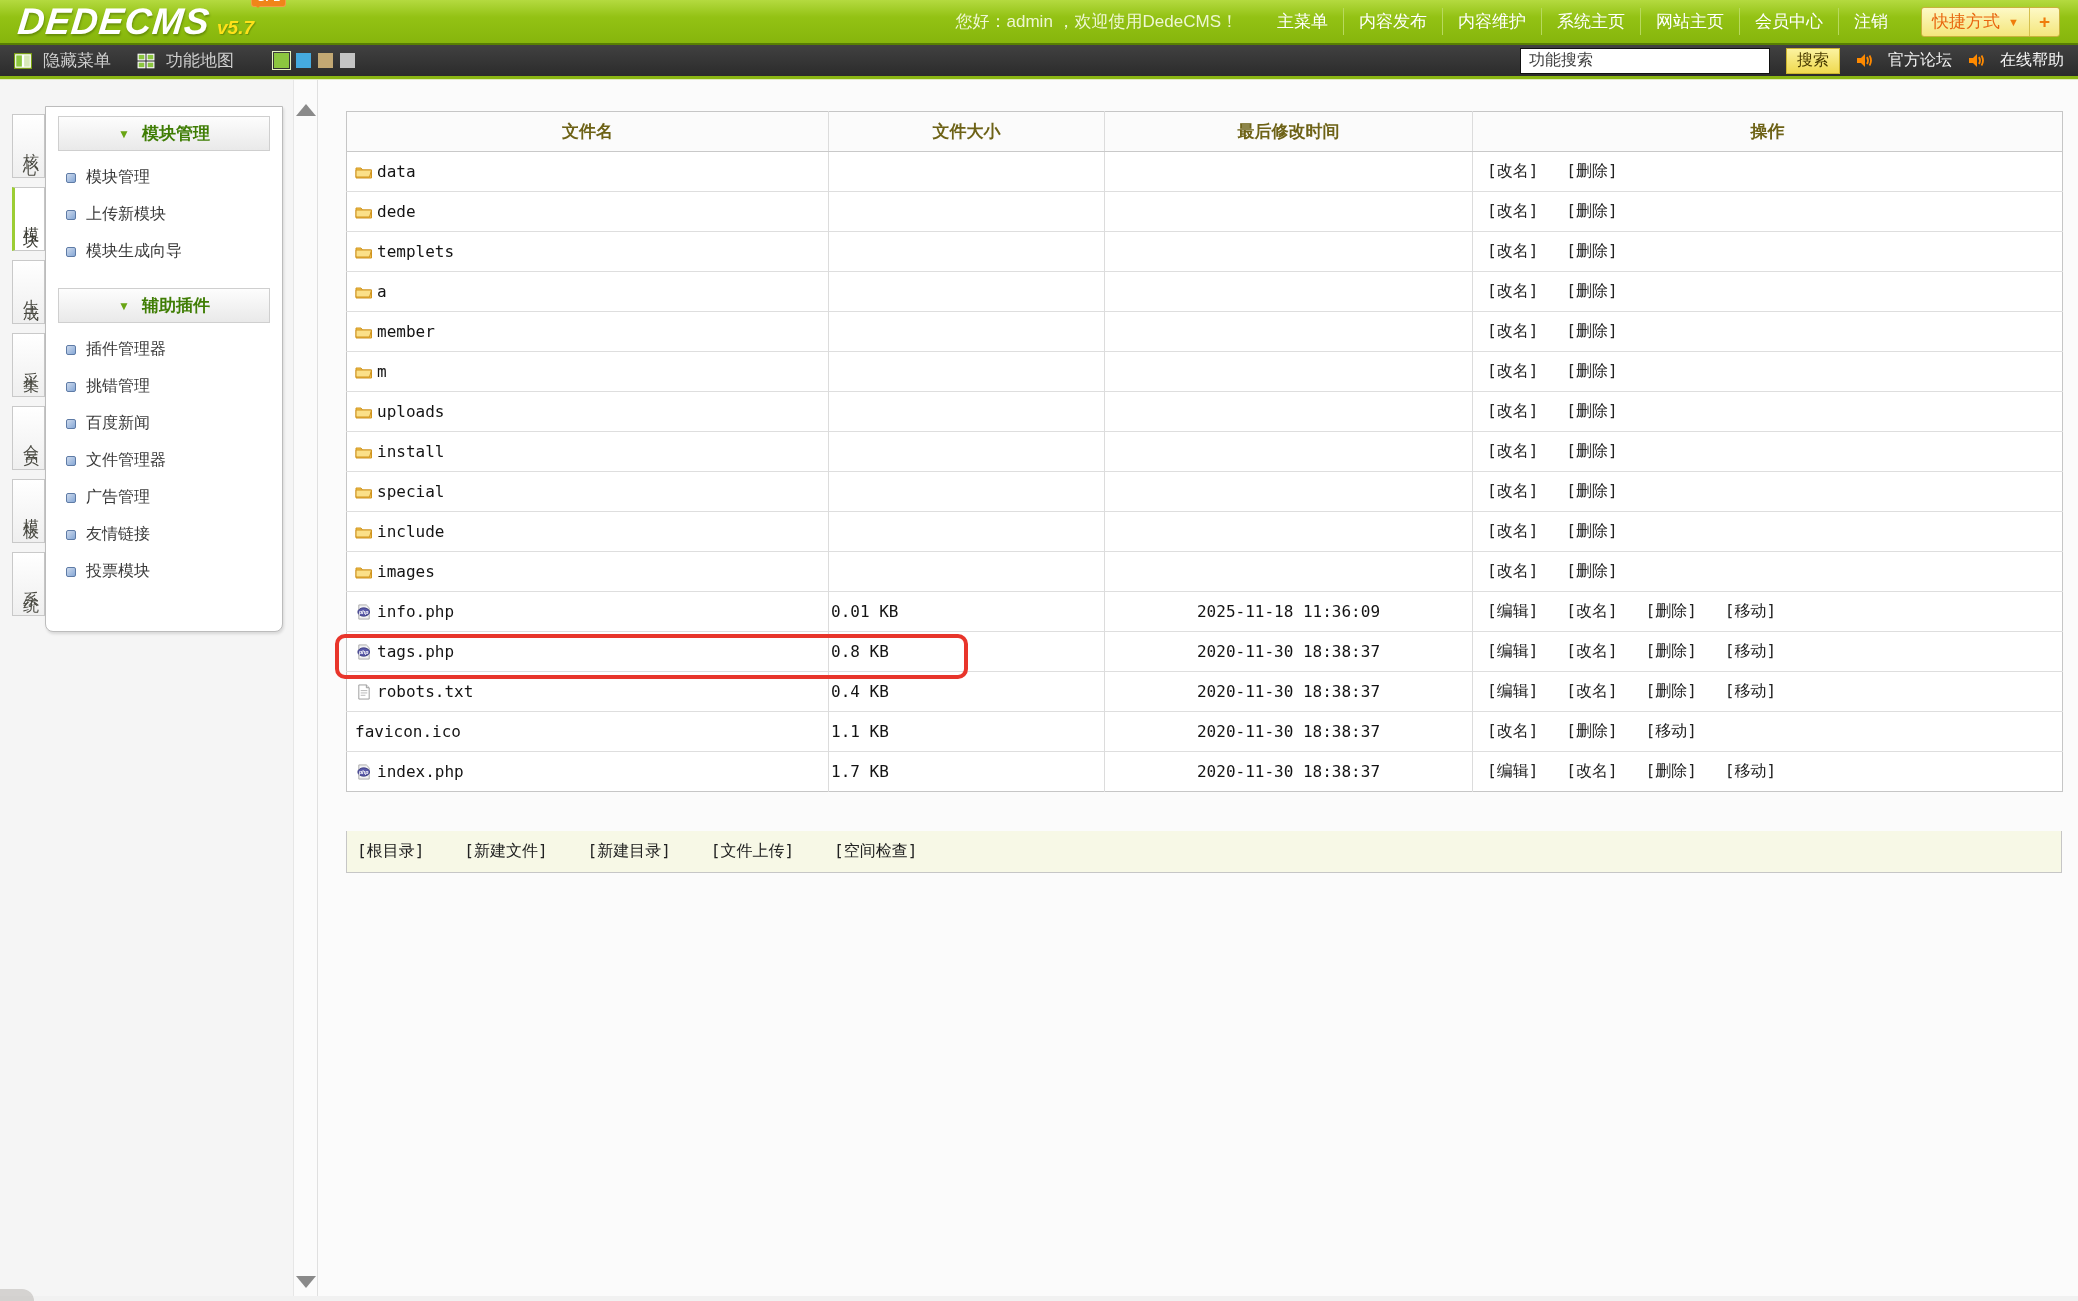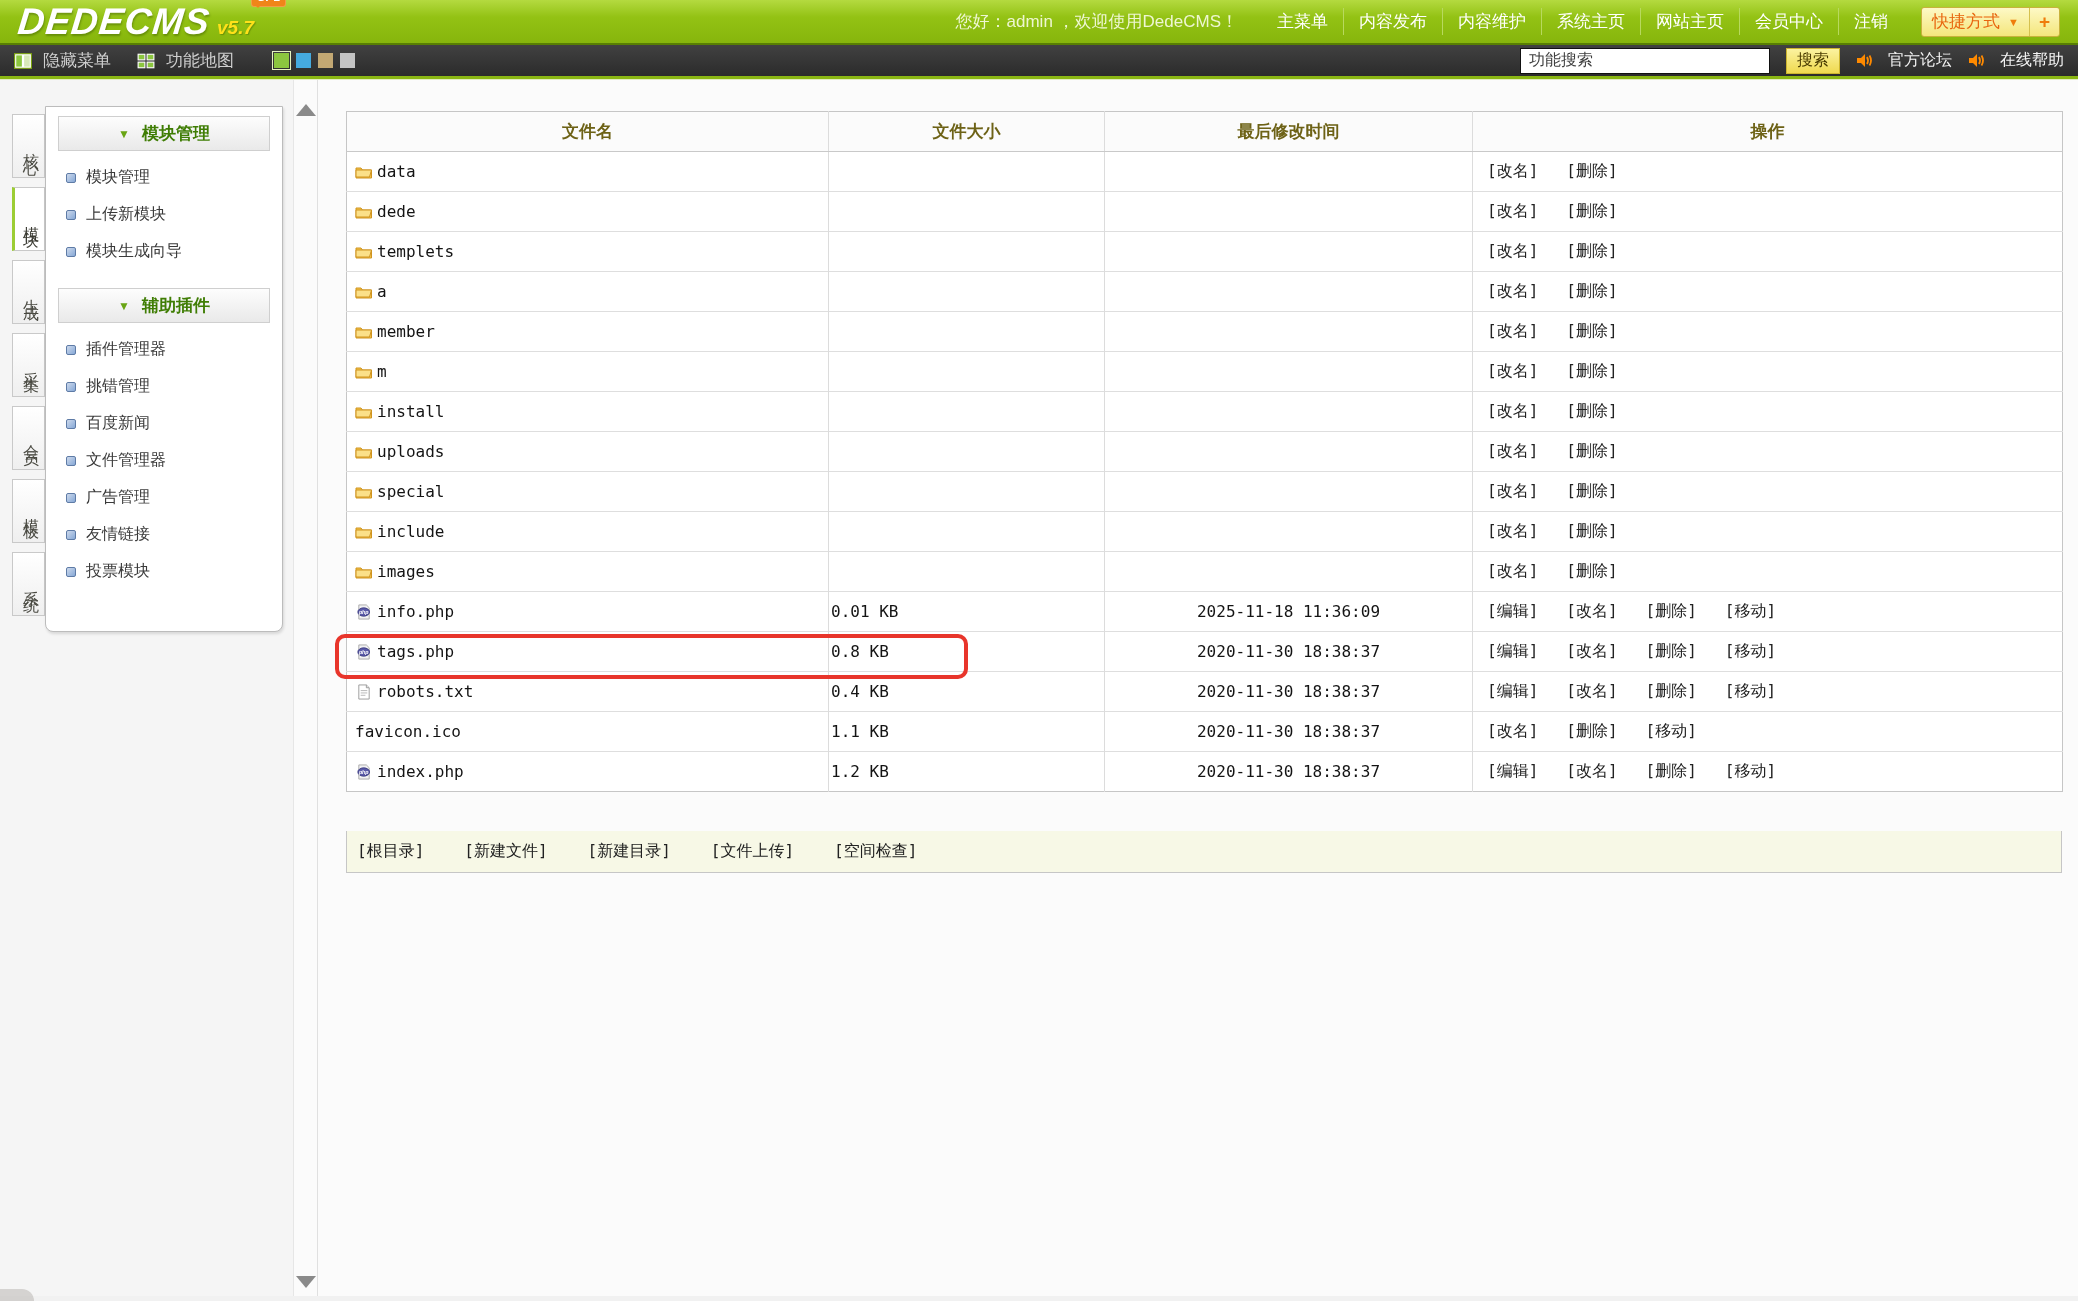--- a/index.html
+++ b/index.html
@@ -306,30 +306,30 @@
                   <path d="M1 5.5 h15.5 l-2 7 h-13.5 z" fill="#fbe089" stroke="#cf9420"></path>
                 </svg></span><span class="fname">m</span></td>
             <td class="c-size"></td>
             <td class="c-time"></td>
             <td class="c-ops"><span class="op-link">[改名]</span><span class="op-link">[删除]</span></td>
           </tr>
           <tr>
             <td class="c-name"><span><svg class="ficon" width="18" height="15" viewBox="0 0 18 15">
                   <path d="M1 3.5 h5 l1.5 2 h9 v8 h-15.5 z" fill="#f6c64a" stroke="#cf9420"></path>
                   <path d="M1 5.5 h15.5 l-2 7 h-13.5 z" fill="#fbe089" stroke="#cf9420"></path>
+                </svg></span><span class="fname">uploads</span></td>
+            <td class="c-size"></td>
+            <td class="c-time"></td>
+            <td class="c-ops"><span class="op-link">[改名]</span><span class="op-link">[删除]</span></td>
+          </tr>
+          <tr>
+            <td class="c-name"><span><svg class="ficon" width="18" height="15" viewBox="0 0 18 15">
+                  <path d="M1 3.5 h5 l1.5 2 h9 v8 h-15.5 z" fill="#f6c64a" stroke="#cf9420"></path>
+                  <path d="M1 5.5 h15.5 l-2 7 h-13.5 z" fill="#fbe089" stroke="#cf9420"></path>
                 </svg></span><span class="fname">install</span></td>
-            <td class="c-size"></td>
-            <td class="c-time"></td>
-            <td class="c-ops"><span class="op-link">[改名]</span><span class="op-link">[删除]</span></td>
-          </tr>
-          <tr>
-            <td class="c-name"><span><svg class="ficon" width="18" height="15" viewBox="0 0 18 15">
-                  <path d="M1 3.5 h5 l1.5 2 h9 v8 h-15.5 z" fill="#f6c64a" stroke="#cf9420"></path>
-                  <path d="M1 5.5 h15.5 l-2 7 h-13.5 z" fill="#fbe089" stroke="#cf9420"></path>
-                </svg></span><span class="fname">uploads</span></td>
             <td class="c-size"></td>
             <td class="c-time"></td>
             <td class="c-ops"><span class="op-link">[改名]</span><span class="op-link">[删除]</span></td>
           </tr>
           <tr>
             <td class="c-name"><span><svg class="ficon" width="18" height="15" viewBox="0 0 18 15">
                   <path d="M1 3.5 h5 l1.5 2 h9 v8 h-15.5 z" fill="#f6c64a" stroke="#cf9420"></path>
                   <path d="M1 5.5 h15.5 l-2 7 h-13.5 z" fill="#fbe089" stroke="#cf9420"></path>
                 </svg></span><span class="fname">special</span></td>
             <td class="c-size"></td>
@@ -389,21 +389,21 @@
             <td class="c-size">1.1 KB</td>
             <td class="c-time">2020-11-30 18:38:37</td>
             <td class="c-ops"><span class="op-link">[改名]</span><span class="op-link">[删除]</span><span class="op-link">[移动]</span></td>
           </tr>
           <tr>
             <td class="c-name"><span><svg class="ficon" width="17" height="17" viewBox="0 0 17 17">
                   <path d="M3 1 h8 l3 3 v12 h-11 z" fill="#f2f2f2" stroke="#aaa"></path>
                   <ellipse cx="8.2" cy="8.5" rx="6.2" ry="4.4" fill="#5a5aa8" stroke="#3c3c80"></ellipse>
                   <text x="8.2" y="10.6" font-size="5.6" font-style="italic" font-weight="bold" fill="#fff" text-anchor="middle" font-family="sans-serif">php</text>
                 </svg></span><span class="fname">index.php</span></td>
-            <td class="c-size">1.2 KB</td>
+            <td class="c-size">1.7 KB</td>
             <td class="c-time">2020-11-30 18:38:37</td>
             <td class="c-ops"><span class="op-link">[编辑]</span><span class="op-link">[改名]</span><span class="op-link">[删除]</span><span class="op-link">[移动]</span></td>
           </tr>
         </tbody>
     </table>
     <div class="table-footer" id="footer-actions">
         <span class="foot-link">[根目录]</span>
         <span class="foot-link">[新建文件]</span>
         <span class="foot-link">[新建目录]</span>
         <span class="foot-link">[文件上传]</span>

